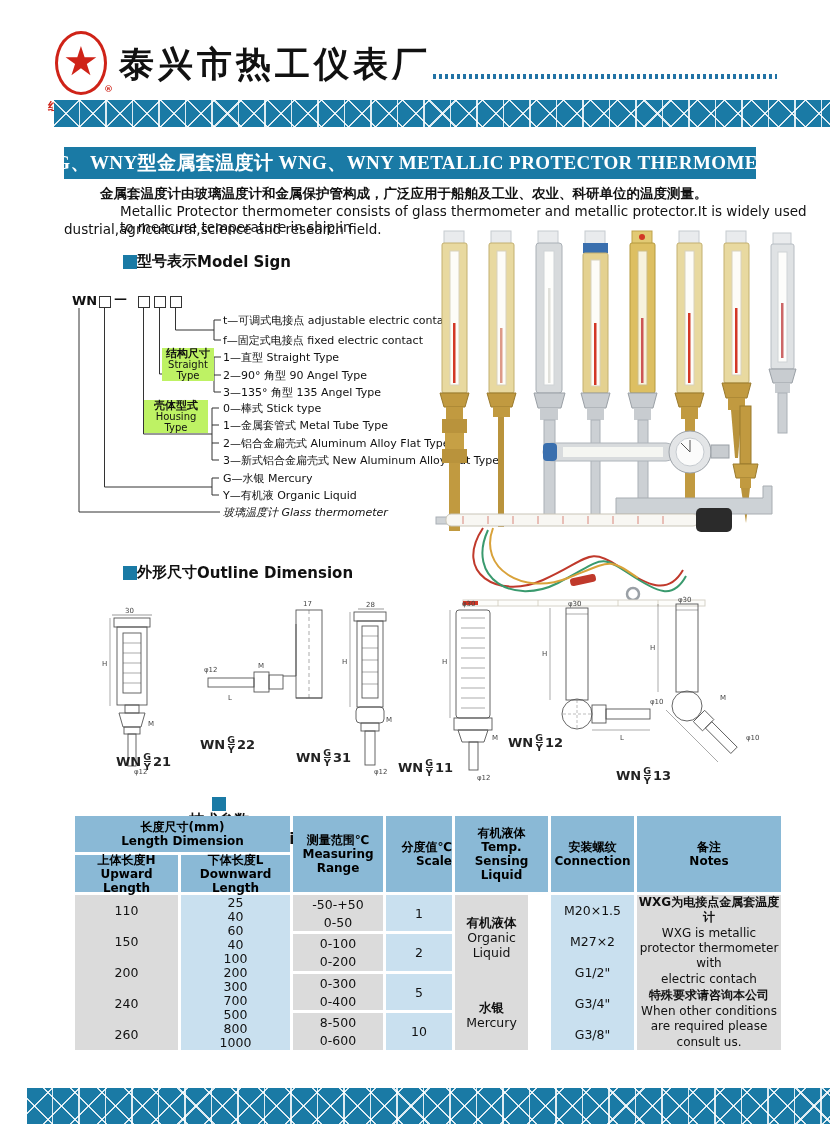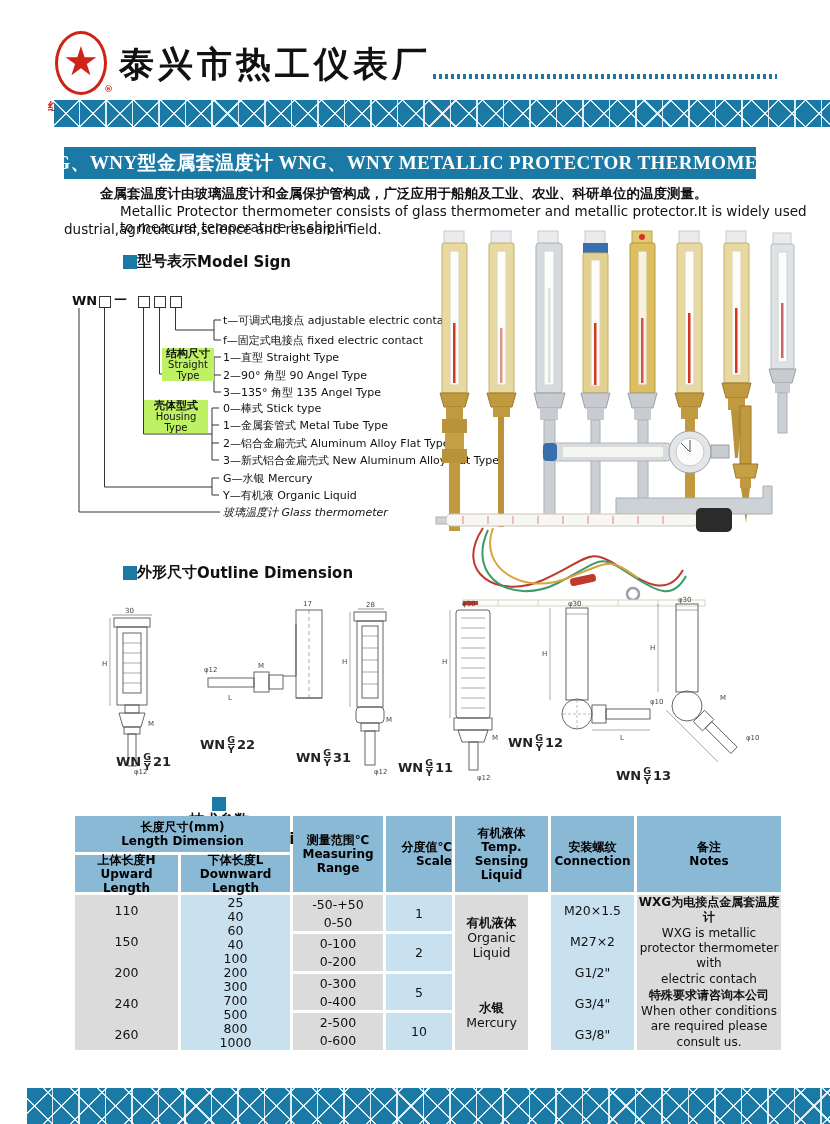--- a/index.html
+++ b/index.html
@@ -509,21 +509,21 @@
     </div>
     <div class="rgroup gray" style="left:218px;width:90px;top:118px;height:37px;">
       <div>0-100</div>
         <div>0-200</div>
     </div>
     <div class="rgroup gray" style="left:218px;width:90px;top:158px;height:36px;">
       <div>0-300</div>
         <div>0-400</div>
     </div>
     <div class="rgroup gray" style="left:218px;width:90px;top:197px;height:37px;">
-      <div>2-500</div>
+      <div>8-500</div>
         <div>0-600</div>
     </div>
 
     <div class="rgroup blue" style="left:311px;width:66px;top:79px;height:36px;">
         <div>1</div>
       </div>
     <div class="rgroup blue" style="left:311px;width:66px;top:118px;height:37px;">
         <div>2</div>
       </div>
     <div class="rgroup blue" style="left:311px;width:66px;top:158px;height:36px;">

